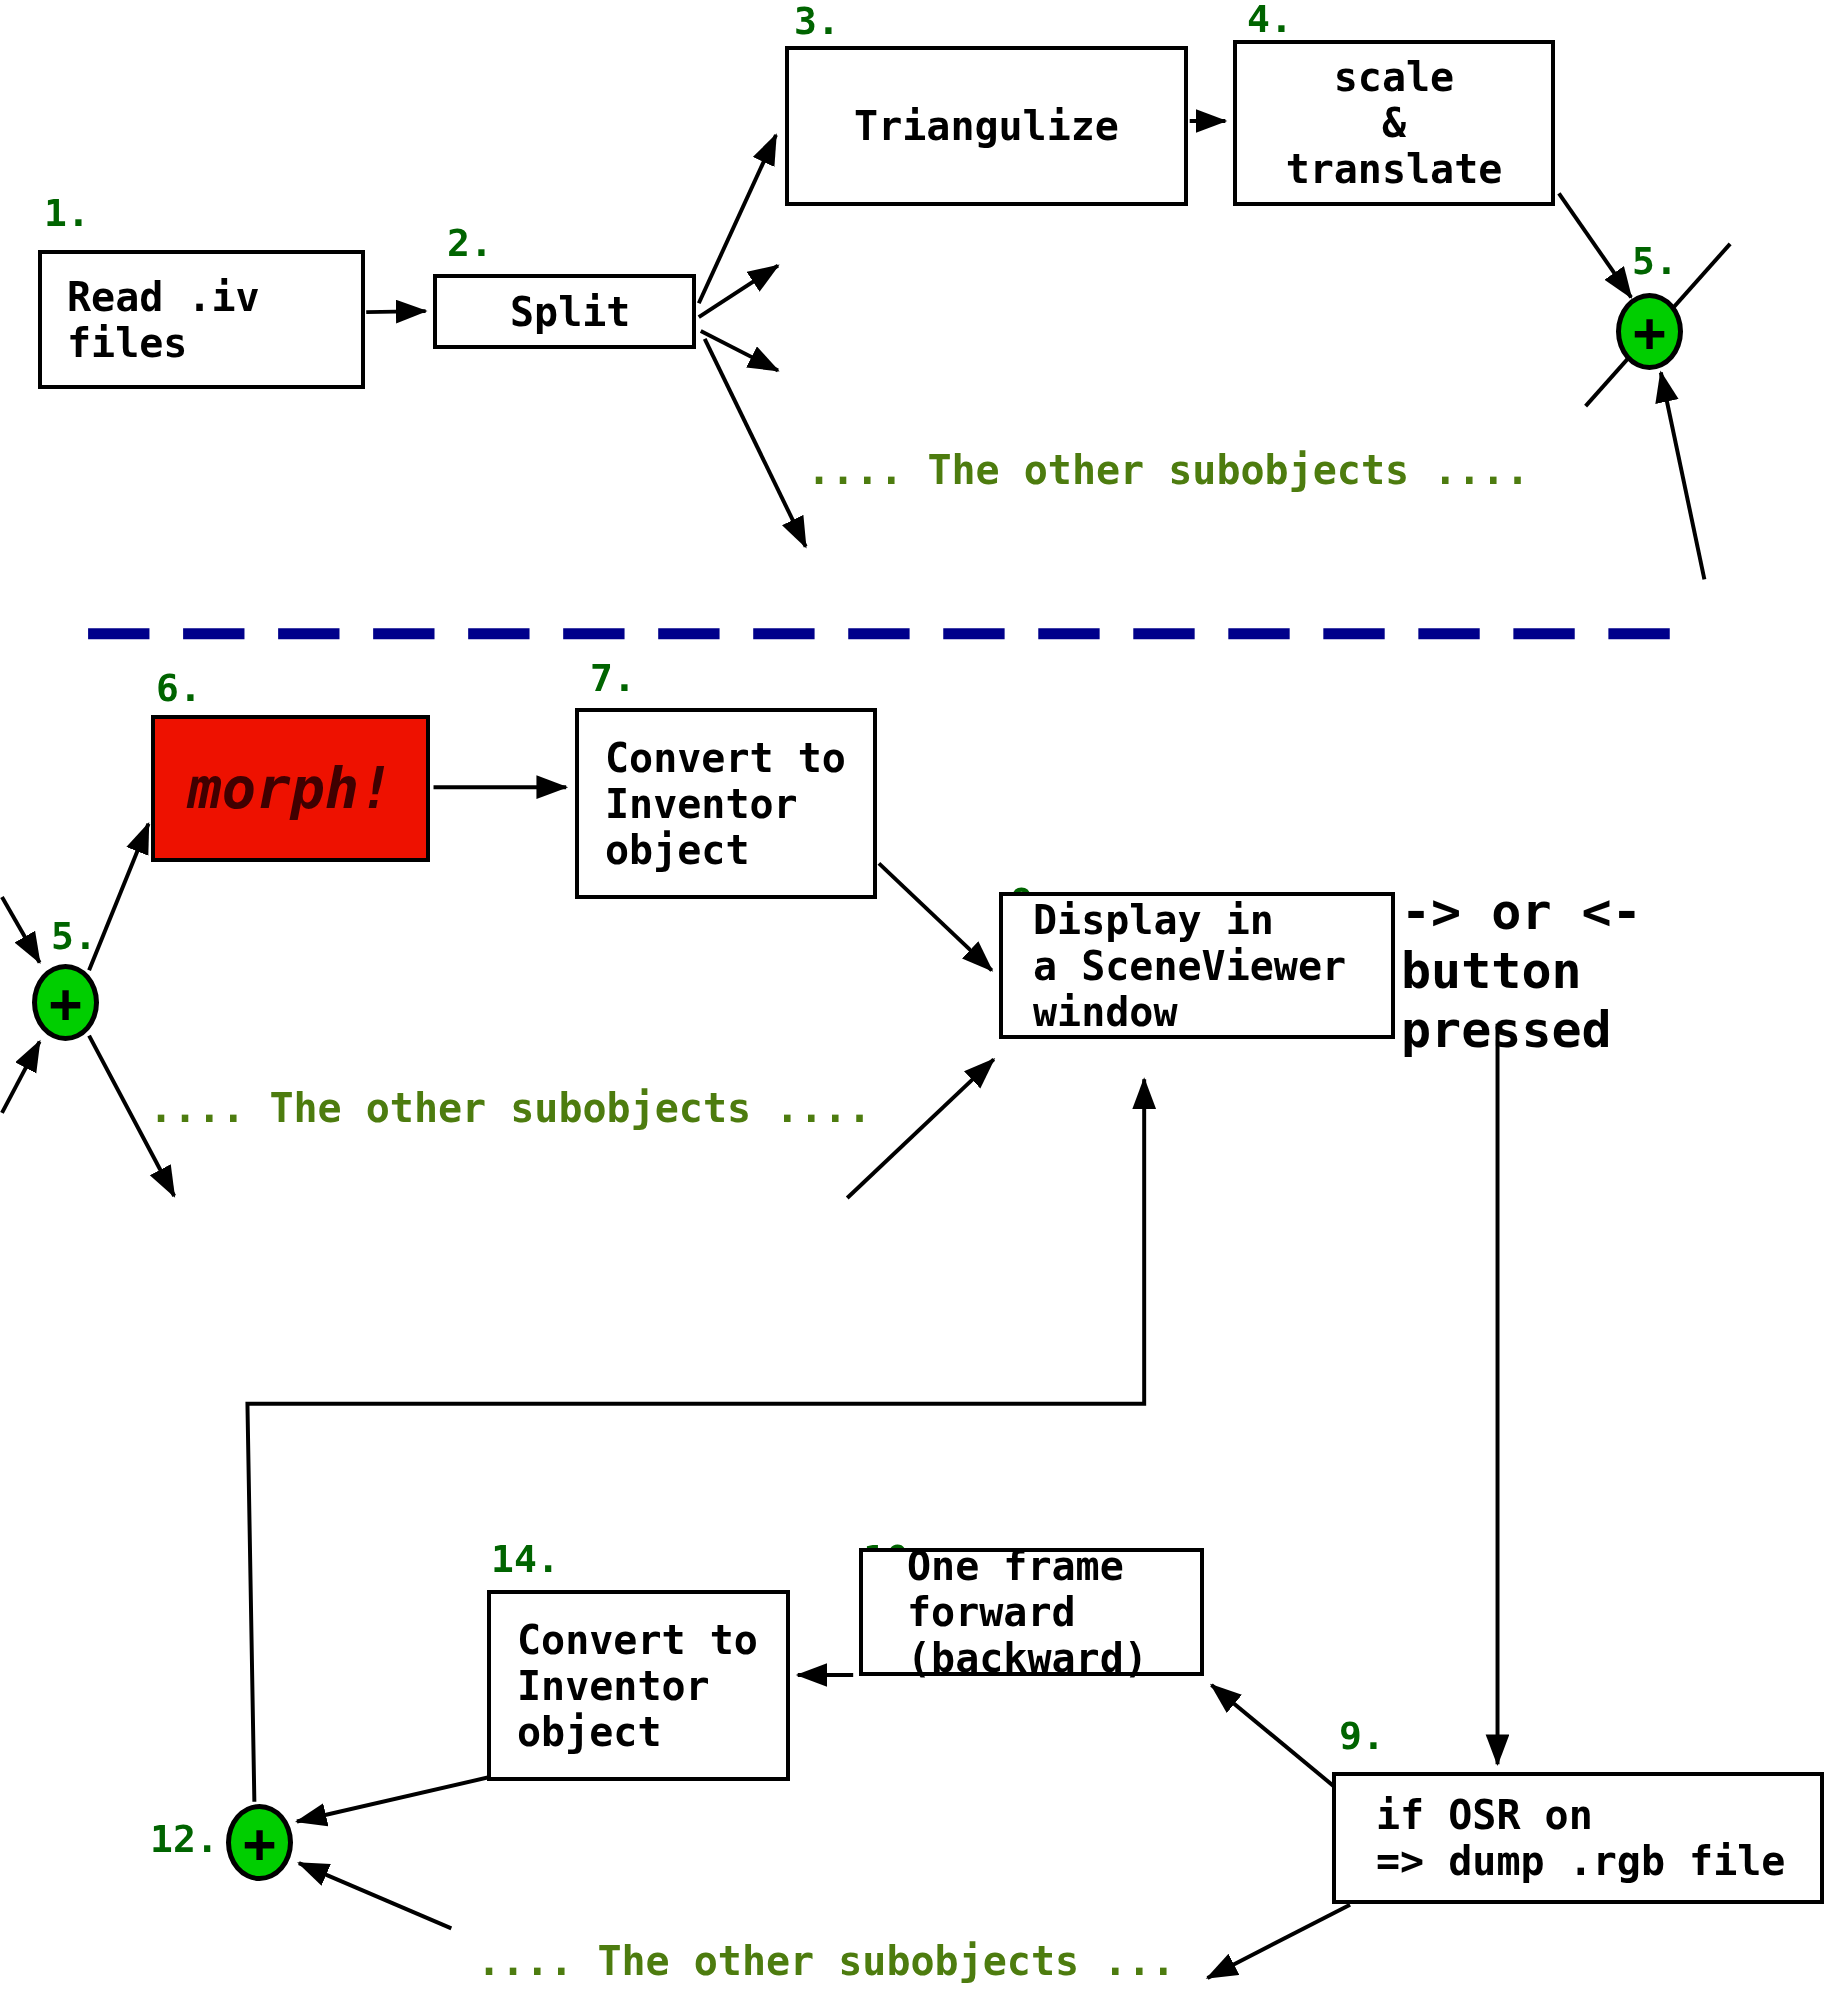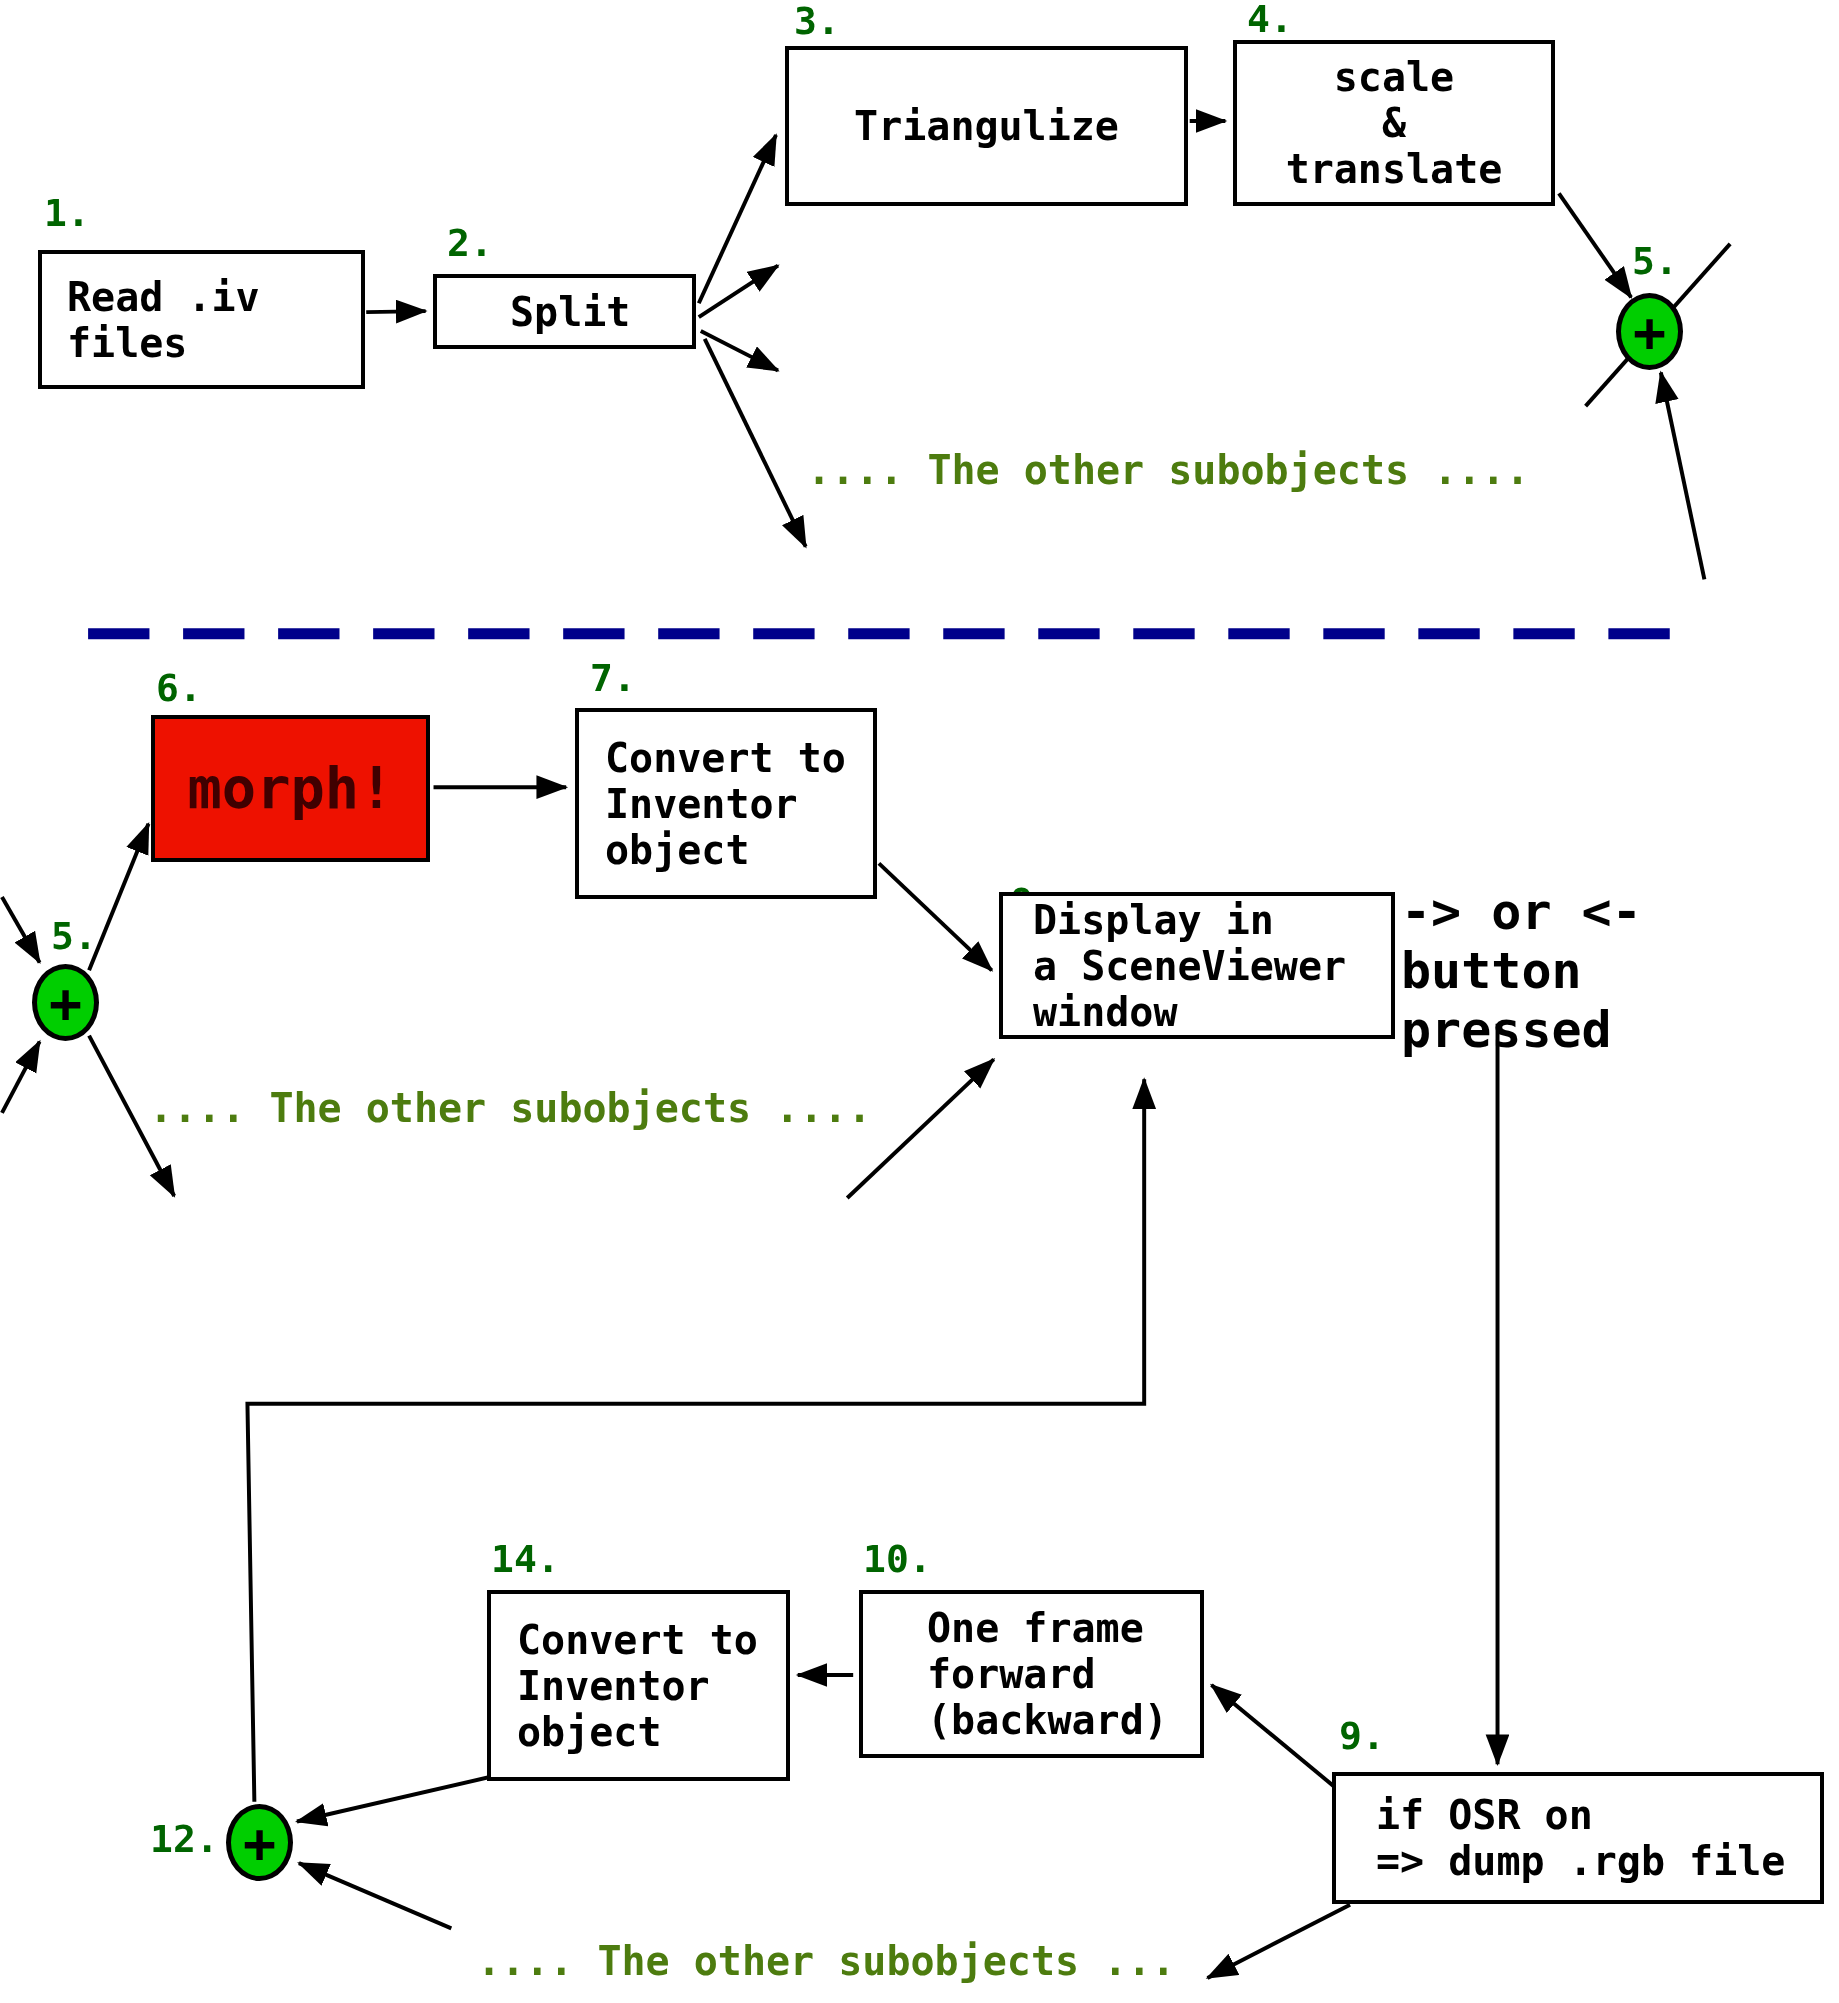--- a/index.html
+++ b/index.html
@@ -7,21 +7,21 @@
   body { font-family:"DejaVu Sans Mono","Liberation Mono",monospace; font-weight:bold; }
   .canvas { position:relative; width:1839px; height:2004px; background:#ffffff; overflow:hidden; }
   svg.wires { position:absolute; left:0; top:0; width:1839px; height:2004px; }
   .wires line, .wires path { stroke:#000000; stroke-width:4; fill:none; }
   .wires .dash { stroke:#00008B; stroke-width:11; stroke-dasharray:62 34; }
   .wires marker path { fill:#000000; stroke:none; }
   .node { position:absolute; border:4px solid #000; background:#fff; color:#000;
           display:flex; align-items:center; font-size:40px; line-height:1.15;
           white-space:pre-line; }
   .node.center { justify-content:center; text-align:center; }
-  .morph { background:#EE1100; color:#400000; font-size:57px; }
+  .morph { background:#EE1100; color:#400000; font-size:57px;font-style:italic; }
   .num { position:absolute; font-size:38px; line-height:1; color:#006400; }
   .note { position:absolute; font-size:40px; color:#4d7c0f; white-space:pre; }
   .btn-note { position:absolute; font-size:50px; color:#000; white-space:pre-line; line-height:1.18; }
   .junction { position:absolute; width:67px; height:77px; background:#00CE00;
               border:5px solid #000; border-radius:50%; display:flex; align-items:center;
               justify-content:center; font-size:55px; color:#000; }
 </style>
 </head>
 <body>
 
@@ -87,21 +87,21 @@
 translate</div>
   <div class="node center morph" style="left:151px;top:715px;width:279px;height:147px">morph!</div>
   <div class="node" style="left:575px;top:708px;width:302px;height:191px;padding-left:26px">Convert to
 Inventor
 object</div>
   <div class="node" style="left:999px;top:892px;width:396px;height:147px;padding-left:30px">Display in
 a SceneViewer
 window</div>
   <div class="node" style="left:1332px;top:1772px;width:492px;height:132px;padding-left:40px">if OSR on
 =&gt; dump .rgb file</div>
-  <div class="node" style="left:859px;top:1590px;width:345px;height:168px;padding-left:64px">One frame
+  <div class="node" style="left:859px;top:1548px;width:345px;height:128px;padding-left:44px">One frame
 forward
 (backward)</div>
   <div class="node" style="left:487px;top:1590px;width:303px;height:191px;padding-left:26px">Convert to
 Inventor
 object</div>
 
   <div class="junction" style="left:1616px;top:293px">+</div>
   <div class="junction" style="left:32px;top:964px">+</div>
   <div class="junction" style="left:226px;top:1804px">+</div>
 

